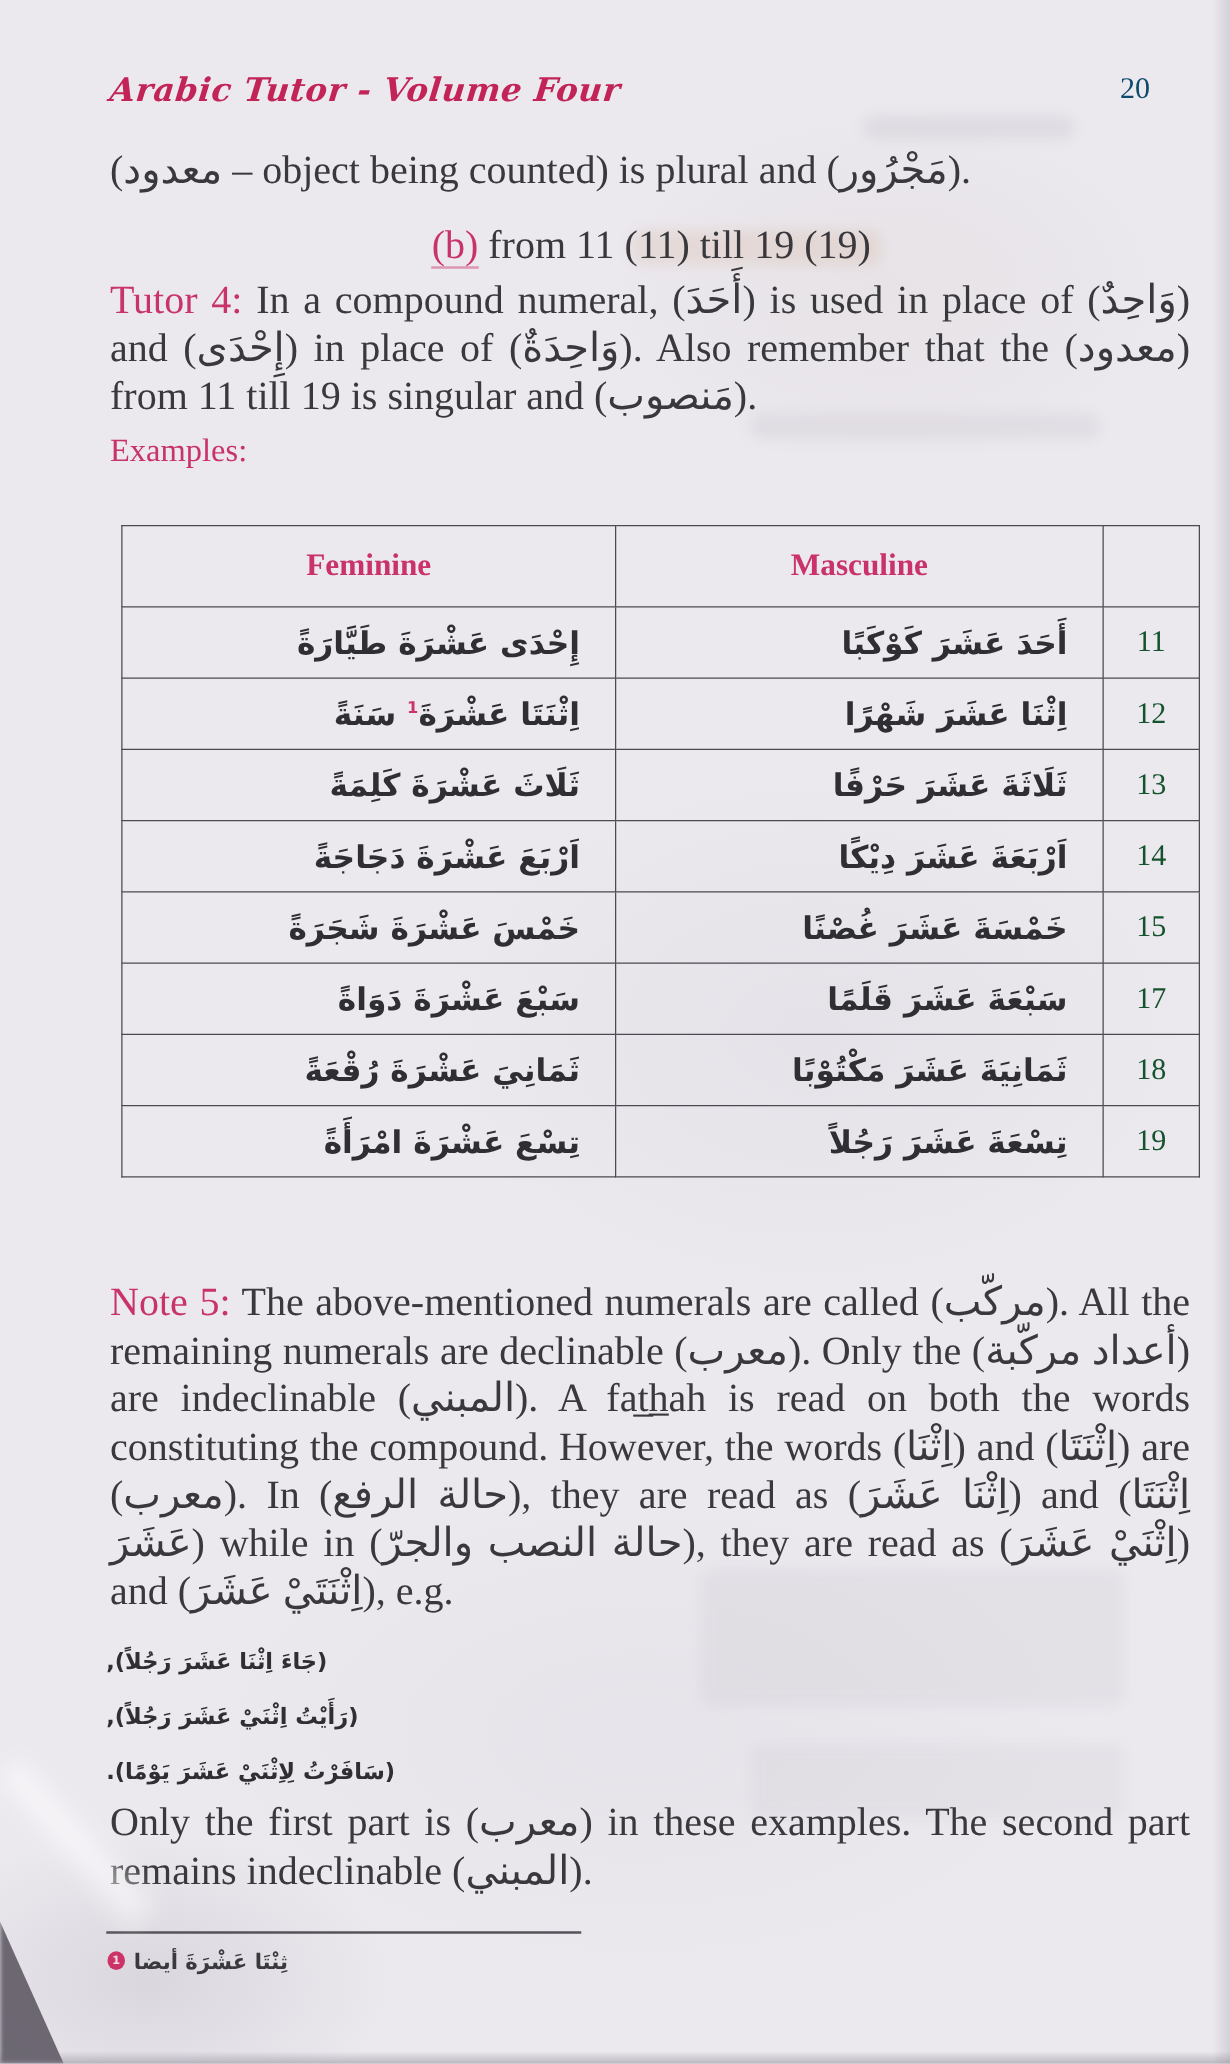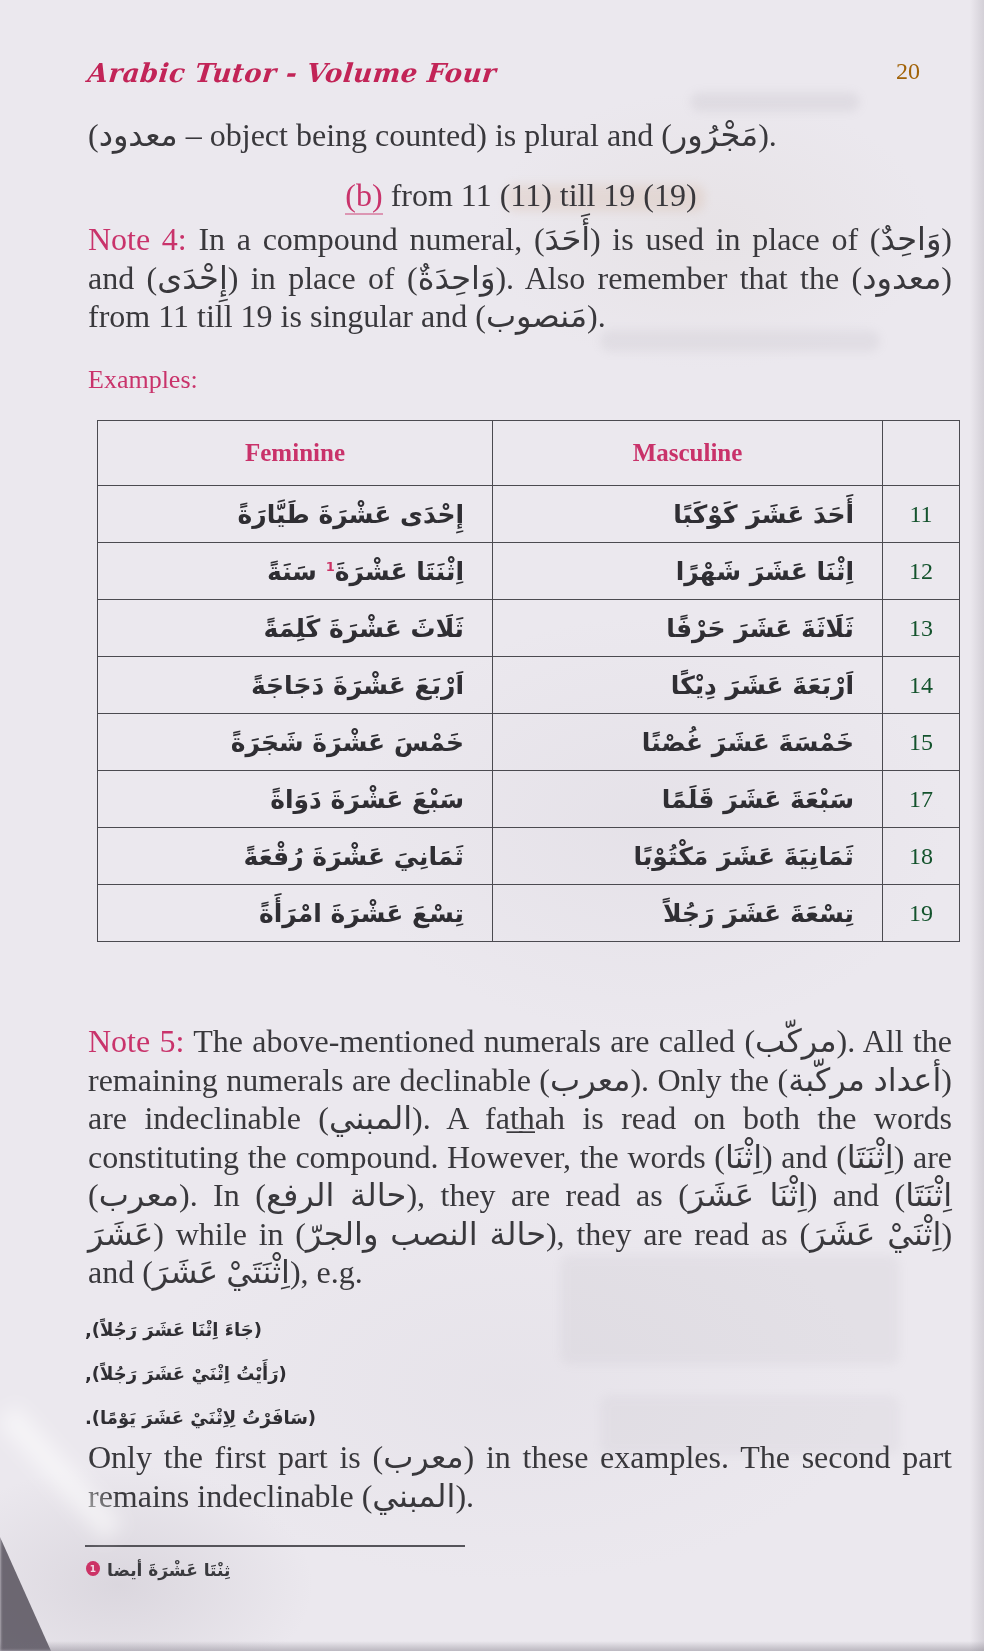--- a/index.html
+++ b/index.html
@@ -15,26 +15,26 @@
     color:#39383c;
   }
   .abs{position:absolute;}
   .para{margin:0;font-size:32px;line-height:38.5px;text-align:justify;}
   .accent{color:#c9336b;}
   .page-header{top:58px;left:88px;width:866px;display:flex;justify-content:space-between;align-items:flex-start;}
   .book-title{
     font-family:"DejaVu Serif",serif;font-style:italic;font-weight:700;
     color:#c22457;font-size:26px;letter-spacing:.5px;transform:skewX(-6deg);
   }
-  .page-number{font-size:24px;color:#a16207;padding-right:34px;}
+  .page-number{font-size:24px;color:#0c4a6e;padding-right:34px;}
   .intro{top:116px;left:88px;width:866px;}
   .section-b{top:176px;left:88px;width:866px;text-align:center;}
   .b-label{color:#c9336b;border-bottom:2px solid rgba(201,51,107,.45);}
   .note4{top:220px;left:88px;width:864px;}
-  .examples-heading{top:365px;left:88px;font-size:26px;color:#c9336b;margin:0;}
+  .examples-heading{top:346px;left:88px;font-size:26px;color:#c9336b;margin:0;}
   table.numerals{
     top:420px;left:97px;width:862px;border-collapse:collapse;table-layout:fixed;padding-left:44px;
   }
   table.numerals th, table.numerals td{border:1.6px solid #4b4a50;}
   th.hdr{height:62px;font-size:25px;font-weight:700;color:#c9326a;text-align:center;}
   td.ar-cell{
     height:54px;direction:rtl;text-align:right;padding-right:28px;
     font-family:"DejaVu Sans",sans-serif;font-weight:700;font-size:25px;color:#2f2e33;
   }
   td.num-cell{height:54px;text-align:center;font-size:24px;color:#14532d;font-family:"Liberation Serif",serif;}
@@ -88,21 +88,21 @@
 <p class="abs para intro">
   <span>(معدود – object being counted) is plural and (مَجْرُور).</span>
 </p>
 
 <p class="abs para section-b">
   <span class="b-label">(b)</span>
   <span>from 11 (11) till 19 (19)</span>
 </p>
 
 <p class="abs para note4">
-  <span class="accent">Note 4:</span>
+  <span class="accent">Tutor 4:</span>
   <span>In a compound numeral, (أَحَدَ) is used in place of (وَاحِدٌ) and (إِحْدَى) in place of (وَاحِدَةٌ). Also remember that the (معدود) from 11 till 19 is singular and (مَنصوب).</span>
 </p>
 
 <p class="abs examples-heading">Examples:</p>
 
 <table class="abs numerals">
   <colgroup>
     <col style="width:395px">
       <col style="width:390px">
       <col style="width:77px">

